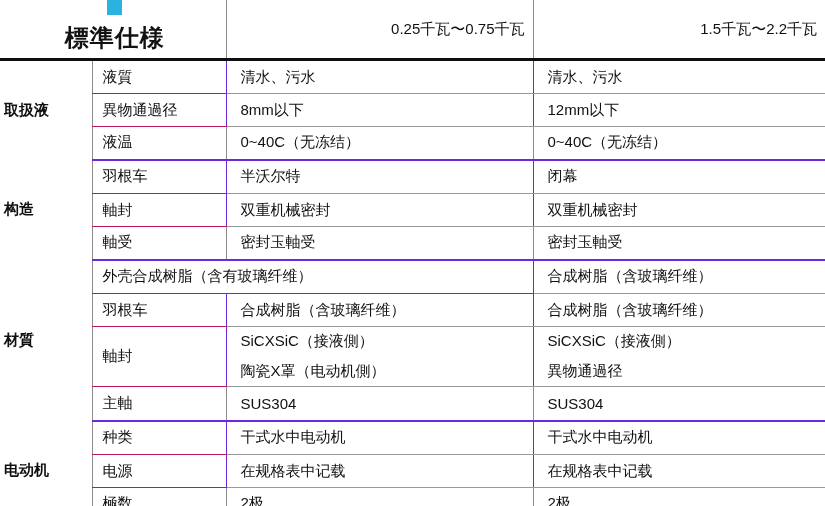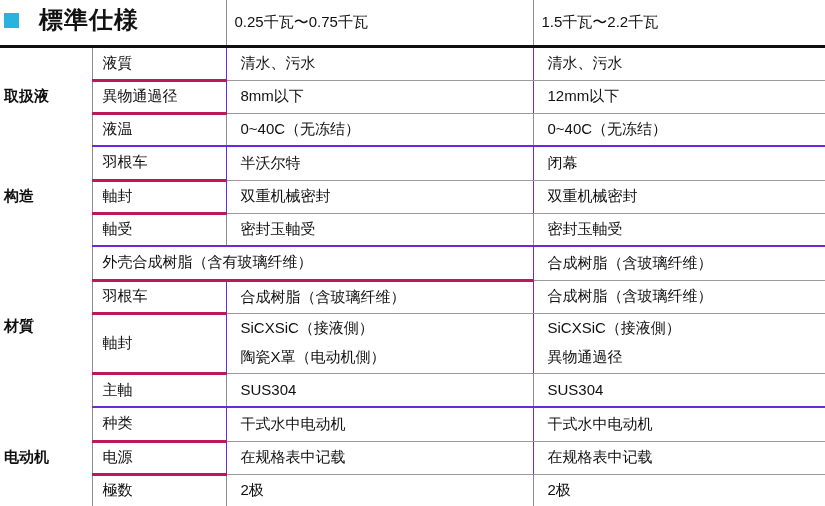--- a/index.html
+++ b/index.html
@@ -34,50 +34,51 @@
 
   
   .hdr-title-cell {
     border-bottom: 3px solid #0f0f0f;
     padding: 0 0 4px 4px !important;
     height: 46px;
   }
   .hdr-title {
     display: flex;
     align-items: center;
-    gap: 20px;
+    gap: 7px;
+    flex-direction: column;
   }
   .hdr-square {
     width: 15px;
     height: 15px;
     background: #2bb3e0;
     display: inline-block;
   }
   .hdr-title-text {
     font-size: 24px;
     font-weight: bold;
     color: #121212;
     letter-spacing: 1px;
   }
   .hdr-col {
-    text-align: left;
+    text-align: right;
     font-size: 17px;
     color: #141414;
     border-bottom: 3px solid #0f0f0f;
     border-left: 1px solid #8d8d8d;
     height: 46px;
   }
   .cat-nb {
     font-size: 16px;
     padding-left: 4px !important;
     font-weight: bold;
   }
   .sub {
     border-left: 1px solid #8d8d8d;
-    border-bottom: 3px solid #be185d;
+    border-bottom: 1px solid #be185d;
     padding-left: 10px !important;
   }
   .sub-thick {
     border-left: 1px solid #8d8d8d;
     border-bottom: 2px solid #1a1a1a;
     padding-left: 10px !important;
   }
   .val {
     border-left: 1px solid #6d28d9;
     border-bottom: 1px solid #9a9a9a;

